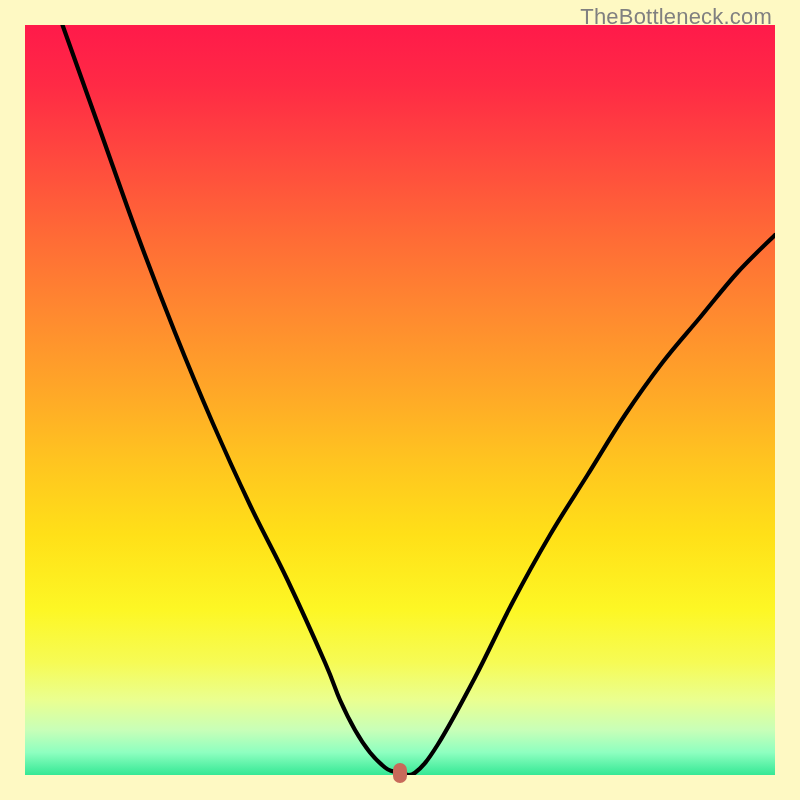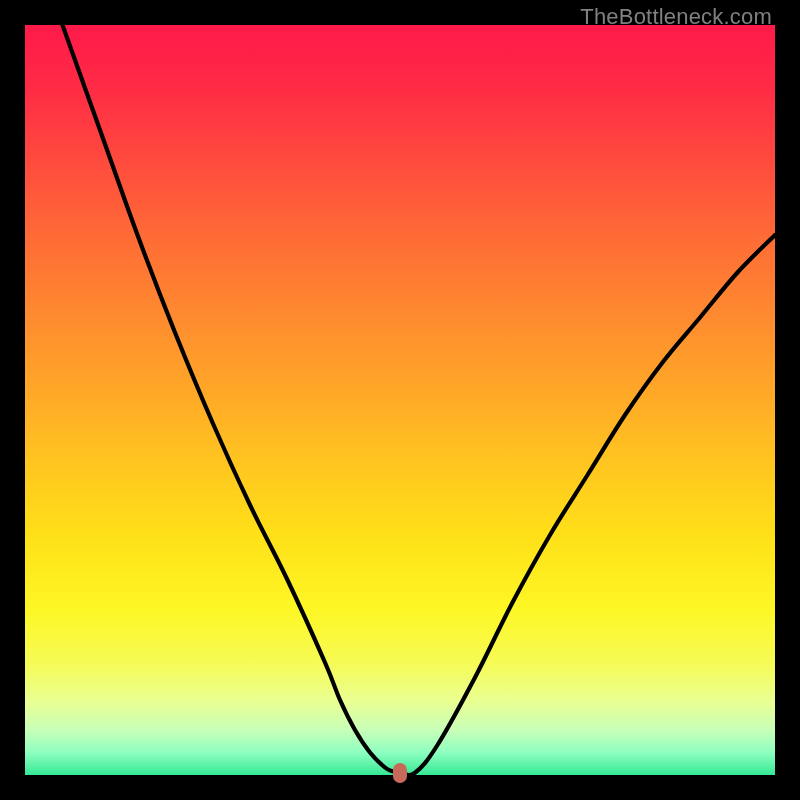--- a/index.html
+++ b/index.html
@@ -7,21 +7,21 @@
     padding: 0;
     width: 800px;
     height: 800px;
     overflow: hidden;
     font-family: Arial, Helvetica, sans-serif;
   }
   .chart-container {
     position: relative;
     width: 800px;
     height: 800px;
-    background: #000000;
+    background: #fef9c3;
   }
   .plot-area {
     position: absolute;
     left: 25px;
     top: 25px;
     width: 750px;
     height: 750px;
     background: linear-gradient(to bottom,
       #ff1a4a 0%,
       #ff2a45 8%,

